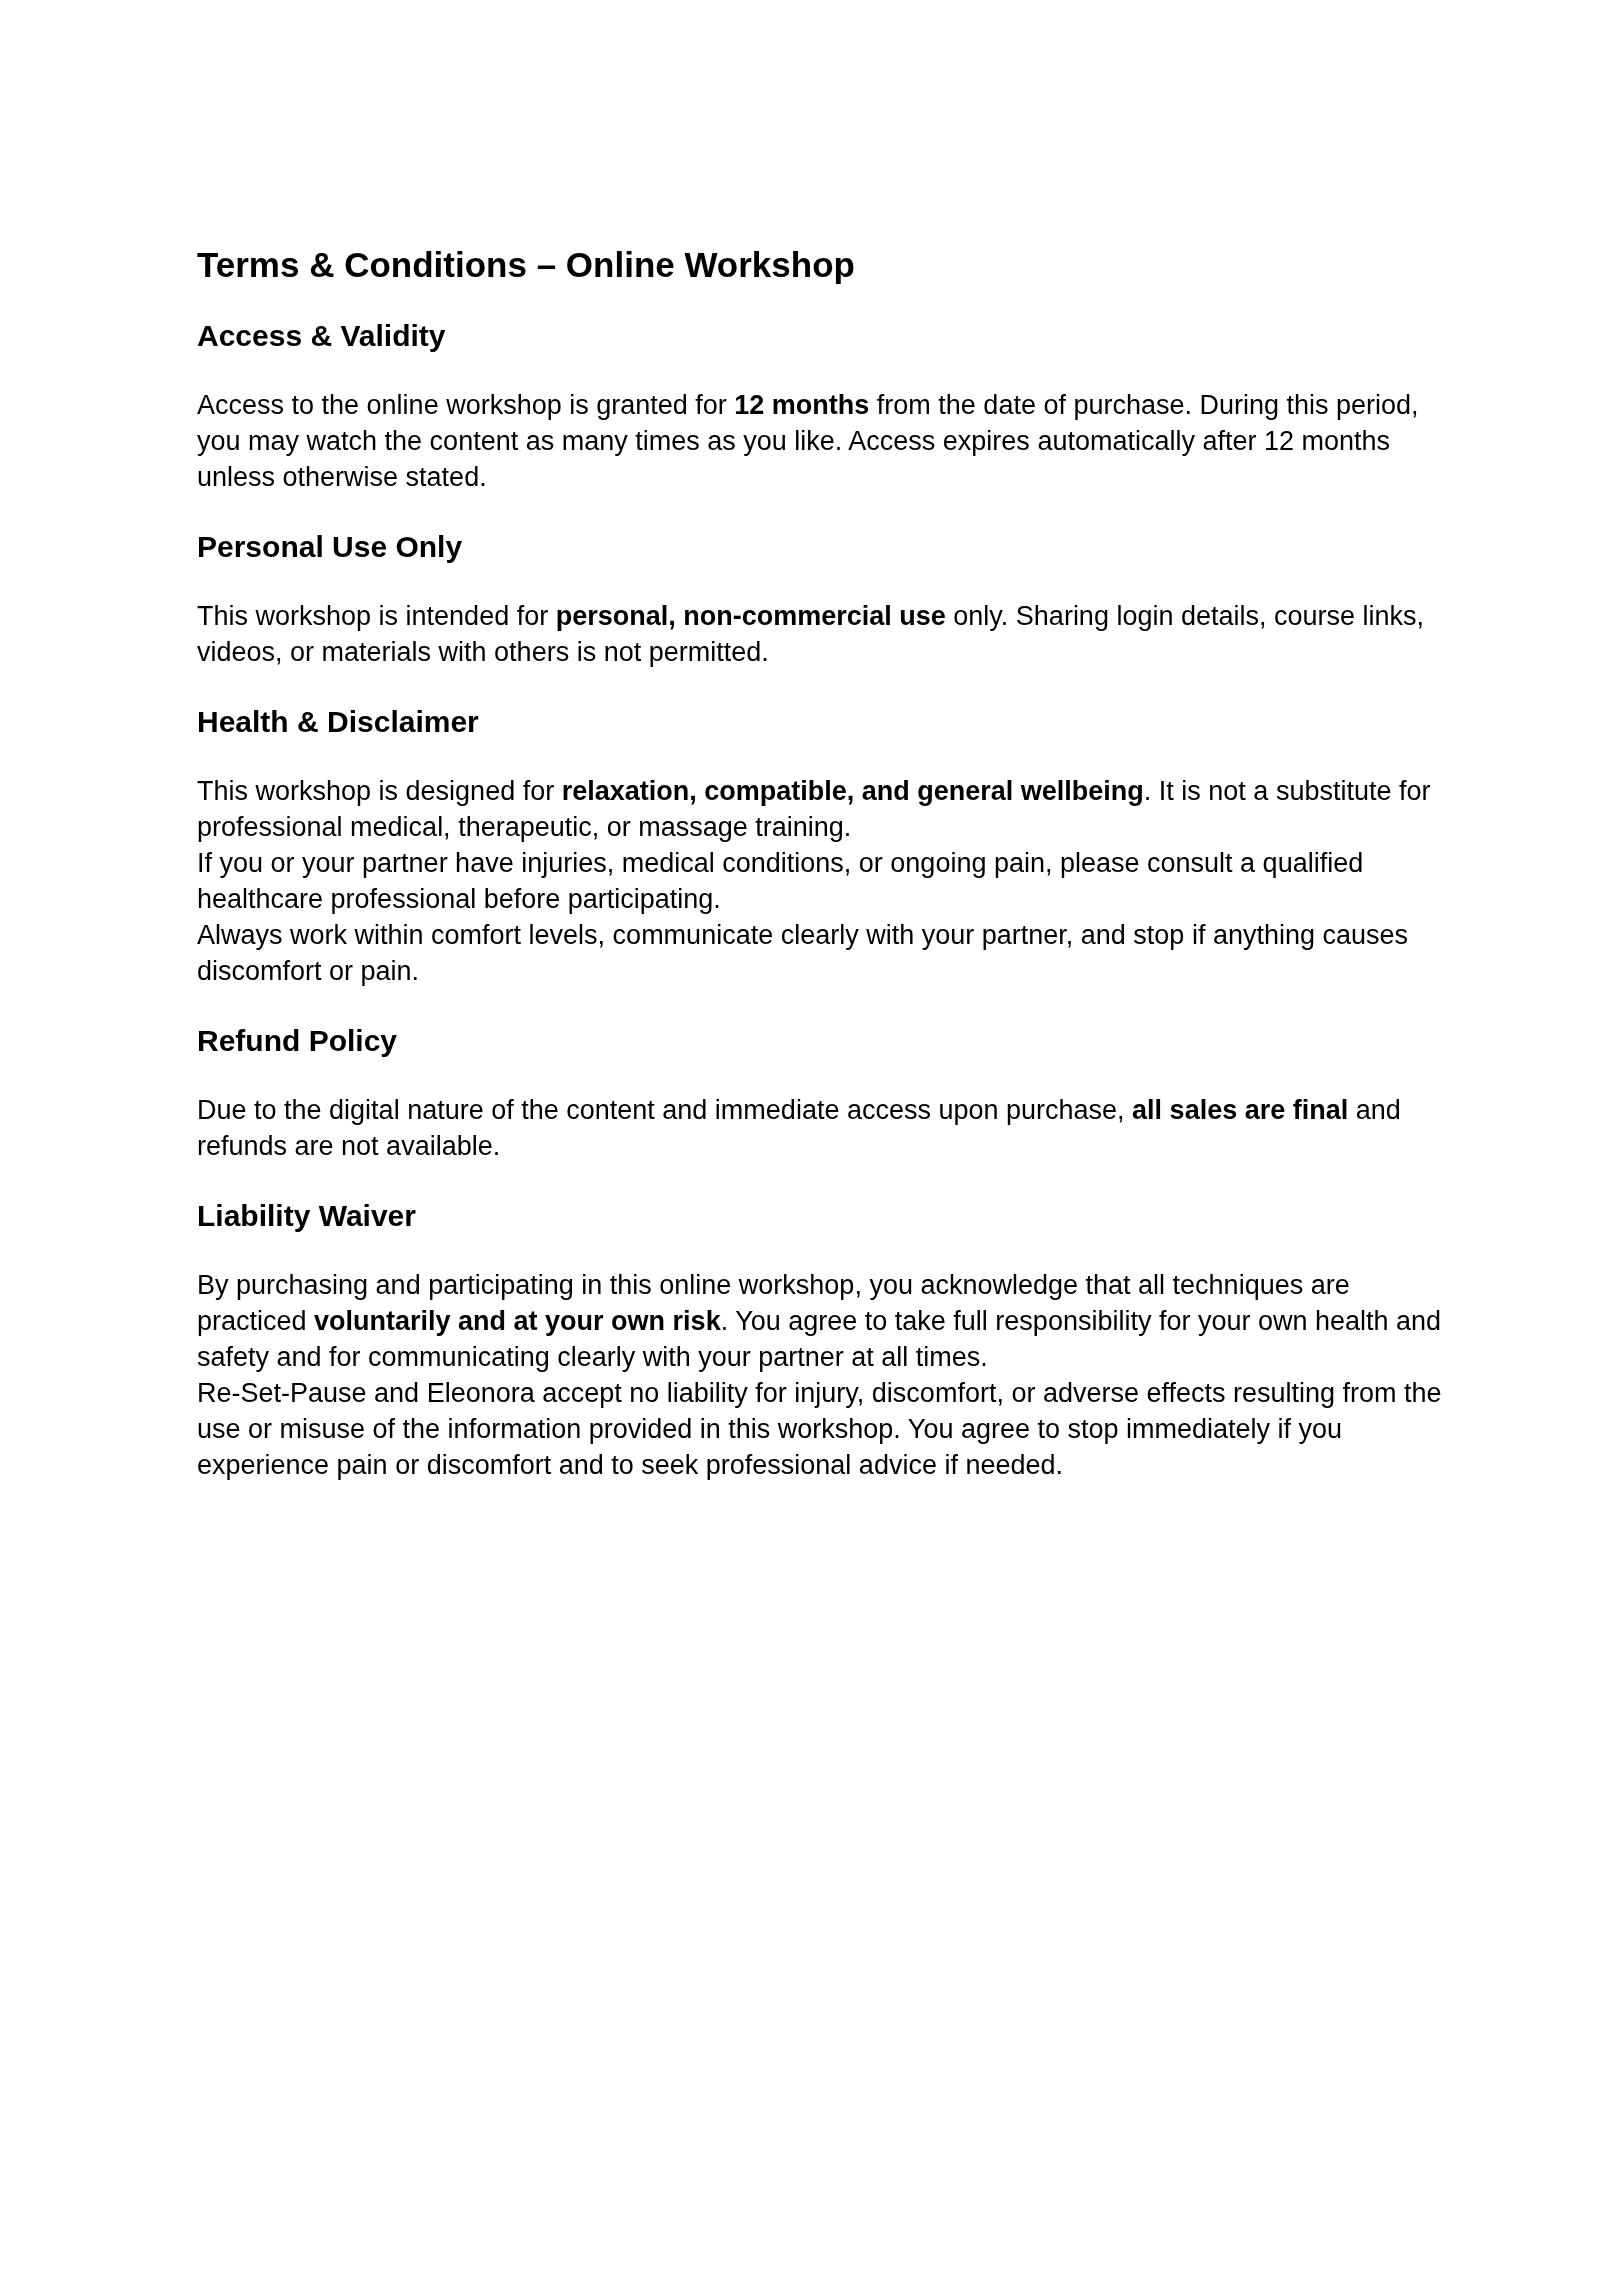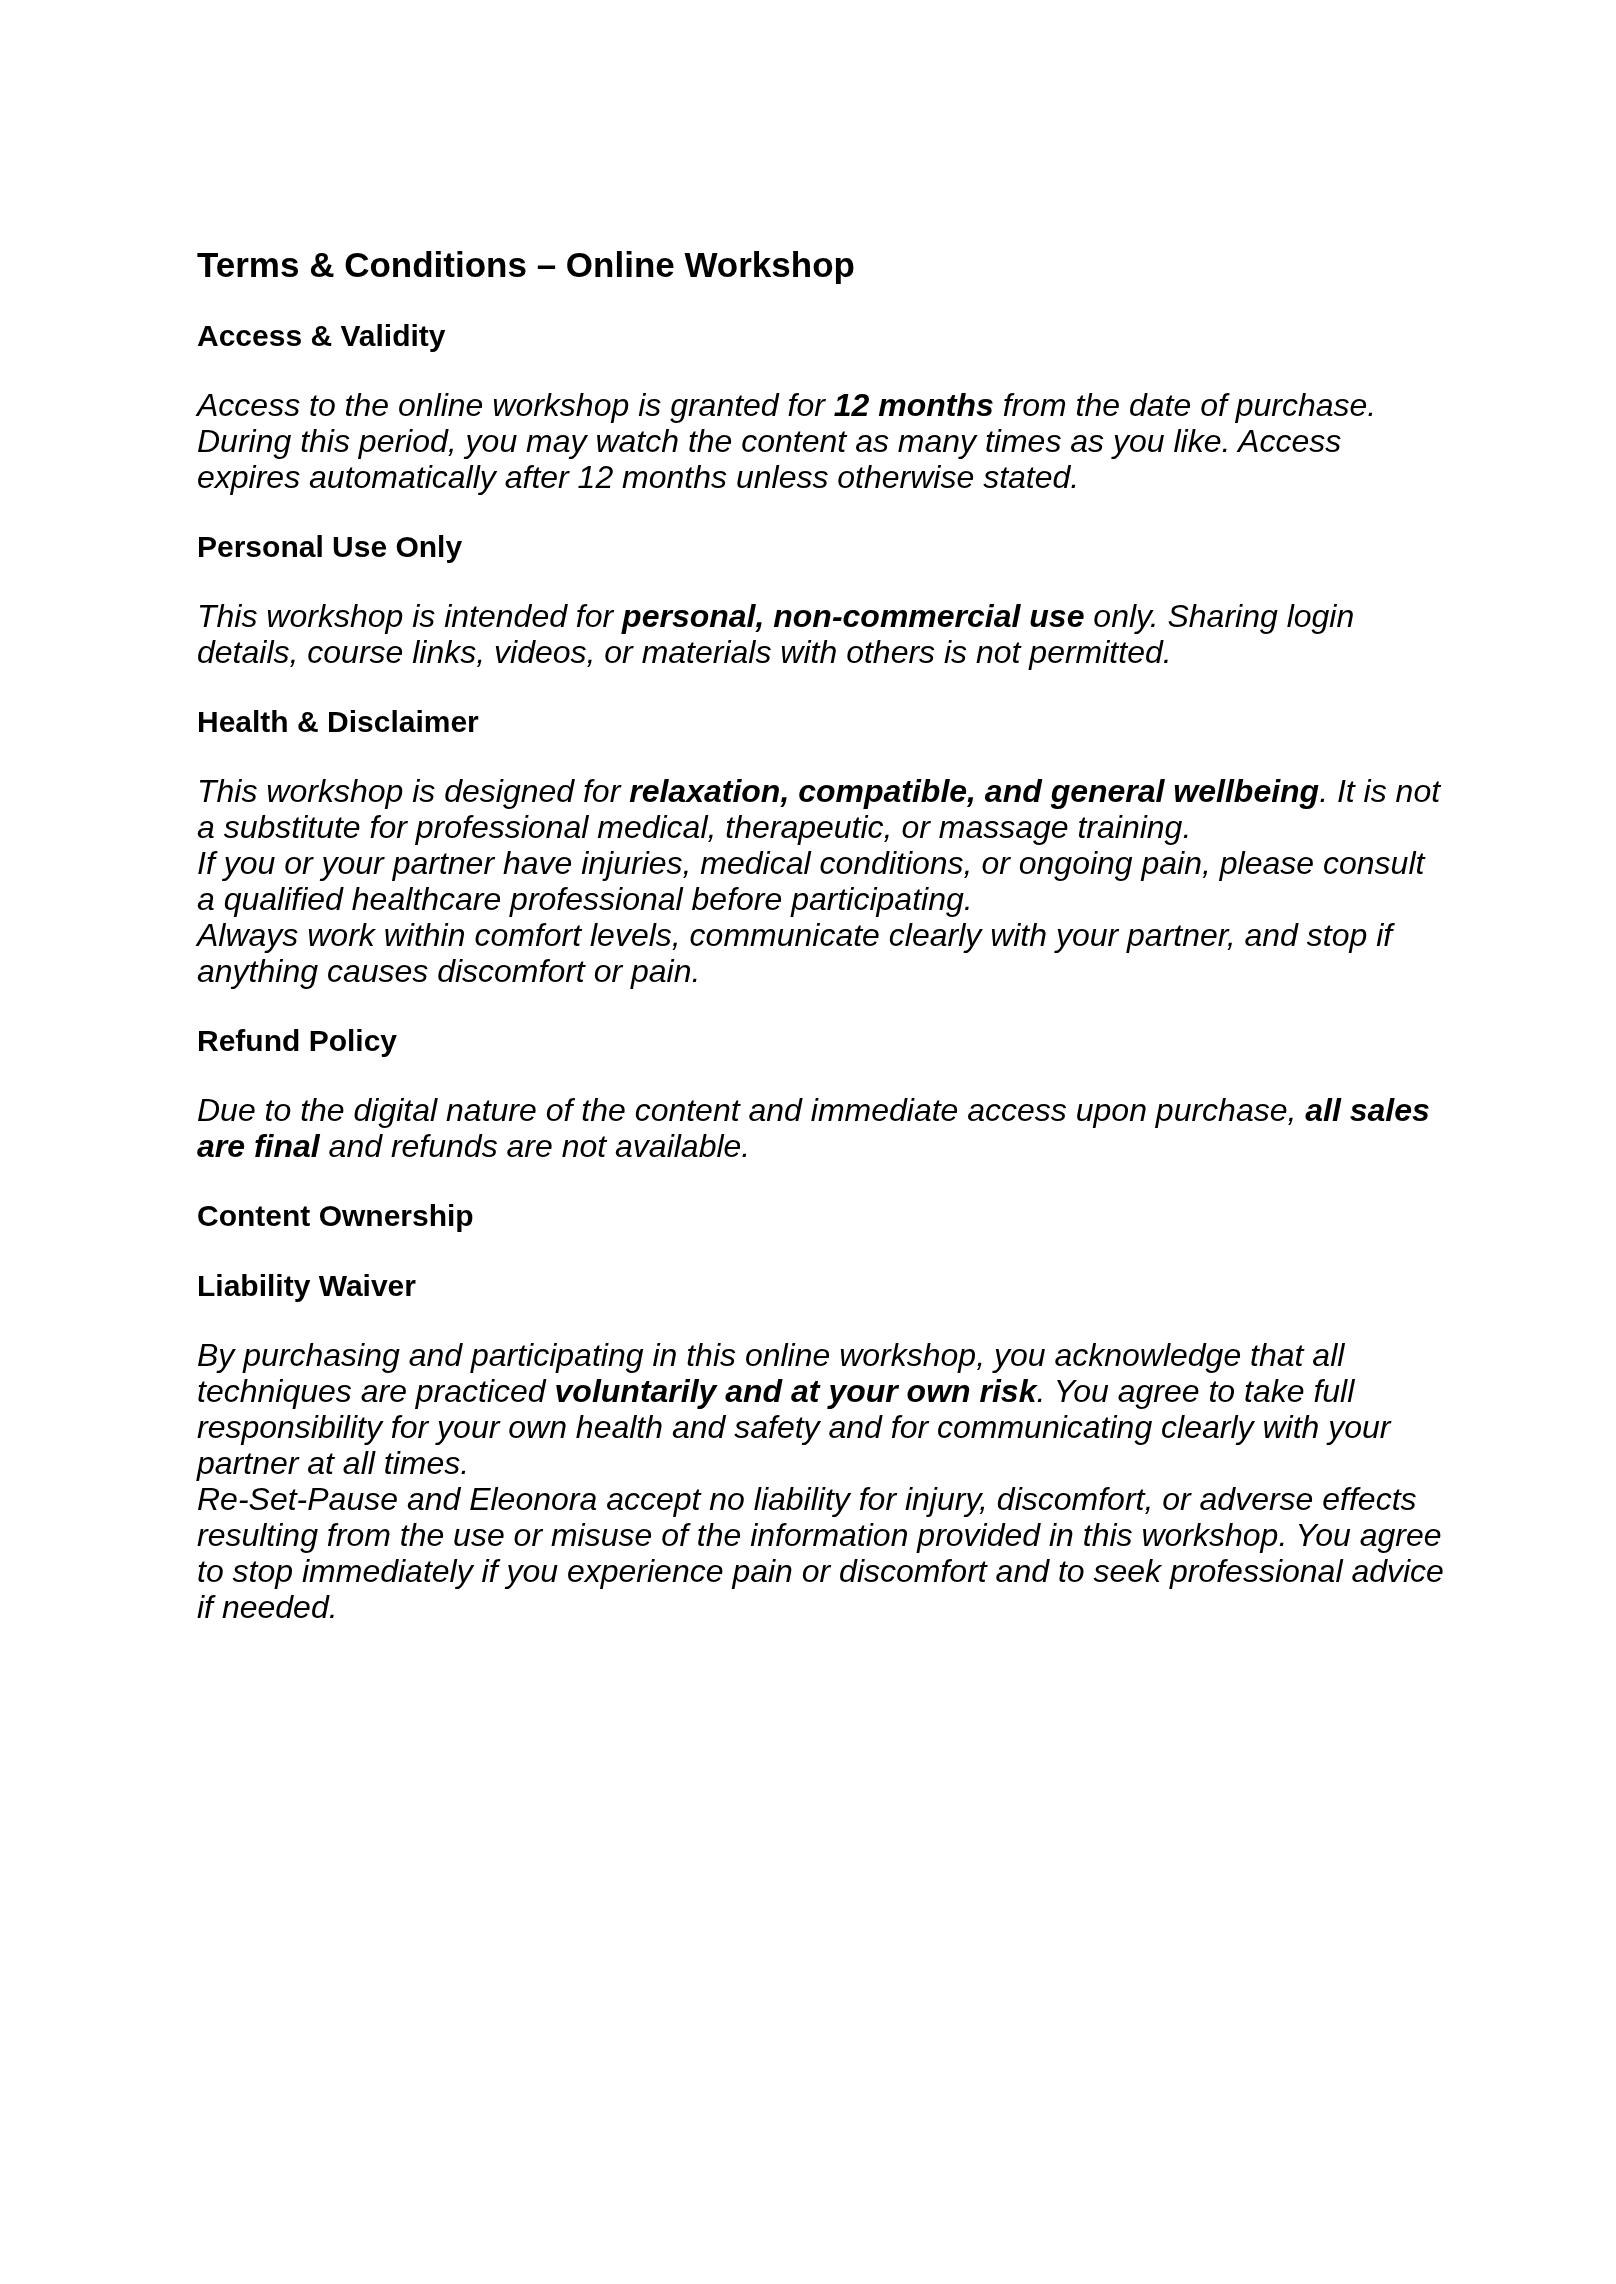--- a/index.html
+++ b/index.html
@@ -1,21 +1,21 @@
 <!DOCTYPE html>
 <html style="font-size:10.4px"><head>
 <meta charset="utf-8">
 <style>
   html, body { margin: 0; padding: 0; background: #ffffff; }
   body { width: 1617px; height: 2284px; position: relative; overflow: hidden;
          font-family: "Liberation Sans", sans-serif; color: #000; }
   .page { position: absolute; left: 197px; top: 242px; width: 1250px; }
   .title { font-weight: bold; font-size: 35px; line-height: 46px; margin: 0 0 30px 0; }
   .section-heading { font-weight: bold; font-size: 30px; line-height: 36px; margin: 0 0 33px 0; }
-  .para { font-size: 32px; line-height: 36px; margin: 0; font-style: italic; }
+  .para { font-size: 27px; line-height: 36px; margin: 0; }
   .section { margin-bottom: 34px; }
   b { font-weight: bold; }
 </style>
 </head>
 <body>
 
 <div class="page">
   <h1 class="title">Terms &amp; Conditions – Online Workshop</h1>
   <div id="sections">
       <section class="section">
@@ -30,21 +30,20 @@
         <h2 class="section-heading">Health &amp; Disclaimer</h2>
         <p class="para"><span>This workshop is designed for </span><b>relaxation, compatible, and general wellbeing</b><span>. It is not a substitute for professional medical, therapeutic, or massage training.</span></p>
         <p class="para"><span>If you or your partner have injuries, medical conditions, or ongoing pain, please consult a qualified healthcare professional before participating.</span></p>
         <p class="para"><span>Always work within comfort levels, communicate clearly with your partner, and stop if anything causes discomfort or pain.</span></p>
       </section>
       <section class="section">
         <h2 class="section-heading">Refund Policy</h2>
         <p class="para"><span>Due to the digital nature of the content and immediate access upon purchase, </span><b>all sales are final</b><span> and refunds are not available.</span></p>
       </section>
       <section class="section">
-        <h2 class="section-heading">Content Ownership</h2>
       </section>
       <section class="section">
         <h2 class="section-heading">Liability Waiver</h2>
         <p class="para"><span>By purchasing and participating in this online workshop, you acknowledge that all techniques are practiced </span><b>voluntarily and at your own risk</b><span>. You agree to take full responsibility for your own health and safety and for communicating clearly with your partner at all times.</span></p>
         <p class="para"><span>Re-Set-Pause and Eleonora accept no liability for injury, discomfort, or adverse effects resulting from the use or misuse of the information provided in this workshop. You agree to stop immediately if you experience pain or discomfort and to seek professional advice if needed.</span></p>
       </section>
     </div>
 </div>
 
 

